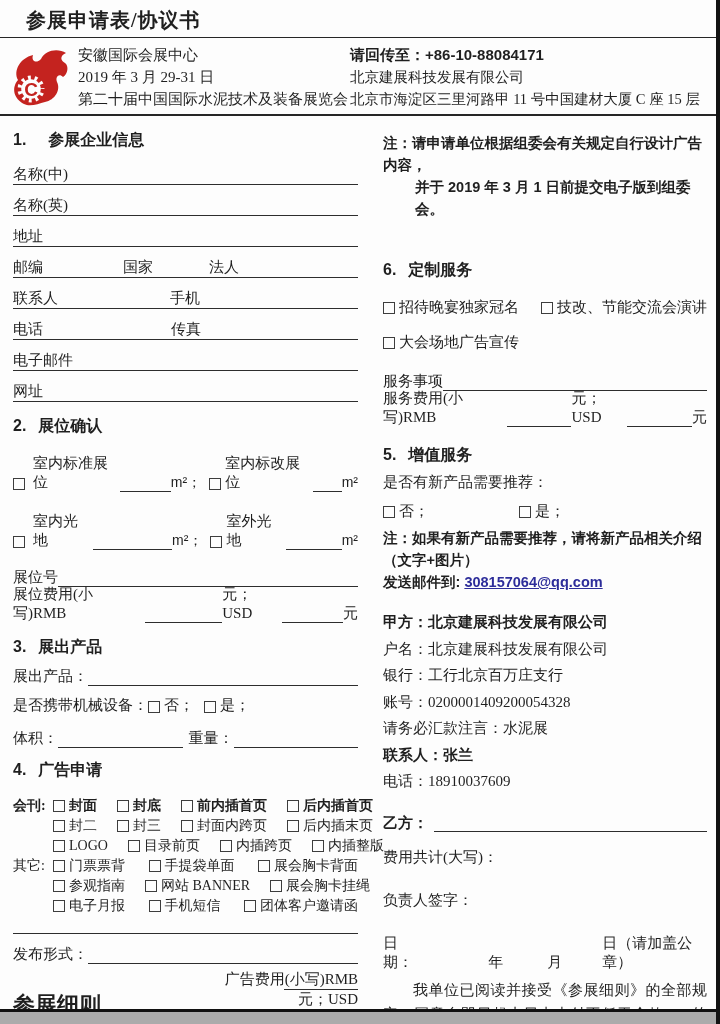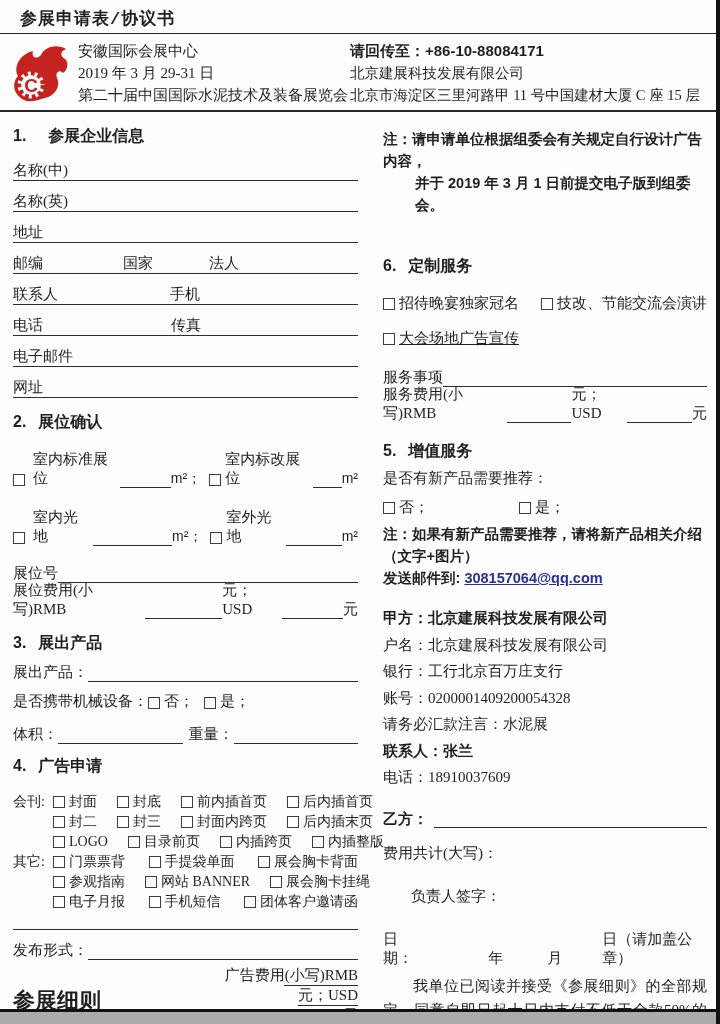--- a/index.html
+++ b/index.html
@@ -1,20 +1,20 @@
 <!DOCTYPE html>
 <html><head>
 <meta charset="utf-8">
 <style>
   html,body{margin:0;padding:0;}
   body{width:720px;height:1024px;position:relative;background:#fdfdfd;overflow:hidden;
        font-family:"Liberation Serif",serif;color:#1f1f1f;}
   .right-edge{position:absolute;top:0;right:0;width:4px;height:100%;background:#131313;z-index:5;}
-  .title{font-family:Liberation Mono, monospace;font-weight:bold;font-size:17px;
-         padding:7px 0 3px 20px;letter-spacing:1px;}
+  .title{font-family:Liberation Serif, serif;font-weight:bold;font-size:20px;
+         padding:7px 0 3px 26px;letter-spacing:1px;}
   .hr{border:none;border-top:2px solid #262626;margin:0;}
   .hr-thin{border:none;border-top:1.5px solid #262626;margin:0;}
   .header-row{display:flex;align-items:flex-start;padding:6px 16px 4px 10px;height:66px;}
   .logo{flex:none;margin-top:2px;}
   .hleft{margin-left:8px;font-size:15px;line-height:22px;}
   .hright{margin-left:auto;width:354px;font-size:14.5px;line-height:22px;}
   .fax{font-family:"Liberation Sans",sans-serif;font-weight:bold;font-size:15px;}
   .cols{display:flex;height:906px;overflow:hidden;}
   .col-left{width:345px;flex:none;padding-left:13px;padding-right:7px;display:flex;flex-direction:column;}
   .col-right{flex:1;padding-left:18px;padding-right:14px;display:flex;flex-direction:column;}
@@ -171,21 +171,21 @@
       <span class="blf" style="max-width:140px;"></span>
       <span style="margin-left:6px;">重量：</span>
       <span class="blf"></span>
     </div>
 
     <div class="sech" style="margin-top:12px;">
       <span>4.</span>
       <span>广告申请</span>
     </div>
 
-    <div class="adrow" style="margin-top:16px;">
+    <div class="adrow" style="margin-top:16px;font-weight:bold;">
       <span class="adlabel">会刊:</span>
       <span class="aditems">
         <span class="ci">
             <span class="cb"></span>
             <span>封面</span>
           </span>
         <span class="ci">
             <span class="cb"></span>
             <span>封底</span>
           </span>
@@ -326,21 +326,21 @@
     <div class="row" style="margin-top:18px;">
       <span class="ci">
           <span class="cb"></span>
           <span>招待晚宴独家冠名</span>
         </span>
       <span class="ci" style="margin-left:22px;">
           <span class="cb"></span>
           <span>技改、节能交流会演讲</span>
         </span>
     </div>
-    <div class="row" style="margin-top:16px;text-decoration:underline;">
+    <div class="row" style="margin-top:16px;">
       <span class="ci">
           <span class="cb"></span>
           <span>大会场地广告宣传</span>
         </span>
     </div>
     <div class="row" style="margin-top:20px;height:24px;">
       <span>服务事项</span>
       <span class="blf"></span>
     </div>
     <div class="row" style="margin-top:14px;height:22px;">
@@ -386,21 +386,21 @@
     </div>
 
     <div class="row" style="margin-top:18px;height:26px;">
       <span class="bold-line" style="line-height:19px;">乙方：</span>
       <span class="blf" style="margin-left:6px;"></span>
     </div>
 
     <div class="row" style="margin-top:16px;">
       <span>费用共计(大写)：</span>
     </div>
-    <div class="row" style="margin-top:24px;margin-left:28px;">
+    <div class="row" style="margin-top:24px;">
       <span>负责人签字：</span>
     </div>
     <div class="row" style="margin-top:24px;">
       <span>日期：</span>
       <span style="margin-left:66px;">年</span>
       <span style="margin-left:44px;">月</span>
       <span style="margin-left:40px;">日（请加盖公章）</span>
     </div>
 
     <p class="agree">我单位已阅读并接受《参展细则》的全部规定。同意自即日起十日内支付不低于全款50%的订金（也可付全款），余款将于2019年3月1日前一次性付清。本参展申请表/协议书自我单位提交之日起生效，且传真件、扫描件及其复印件具有同等效力。</p>

